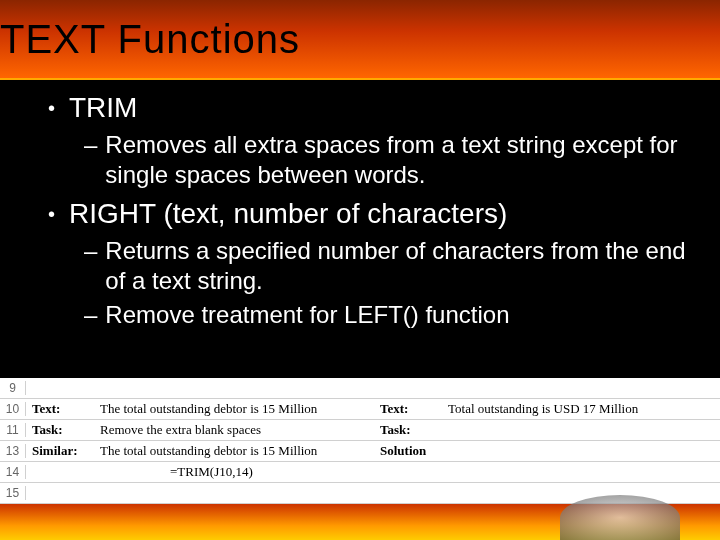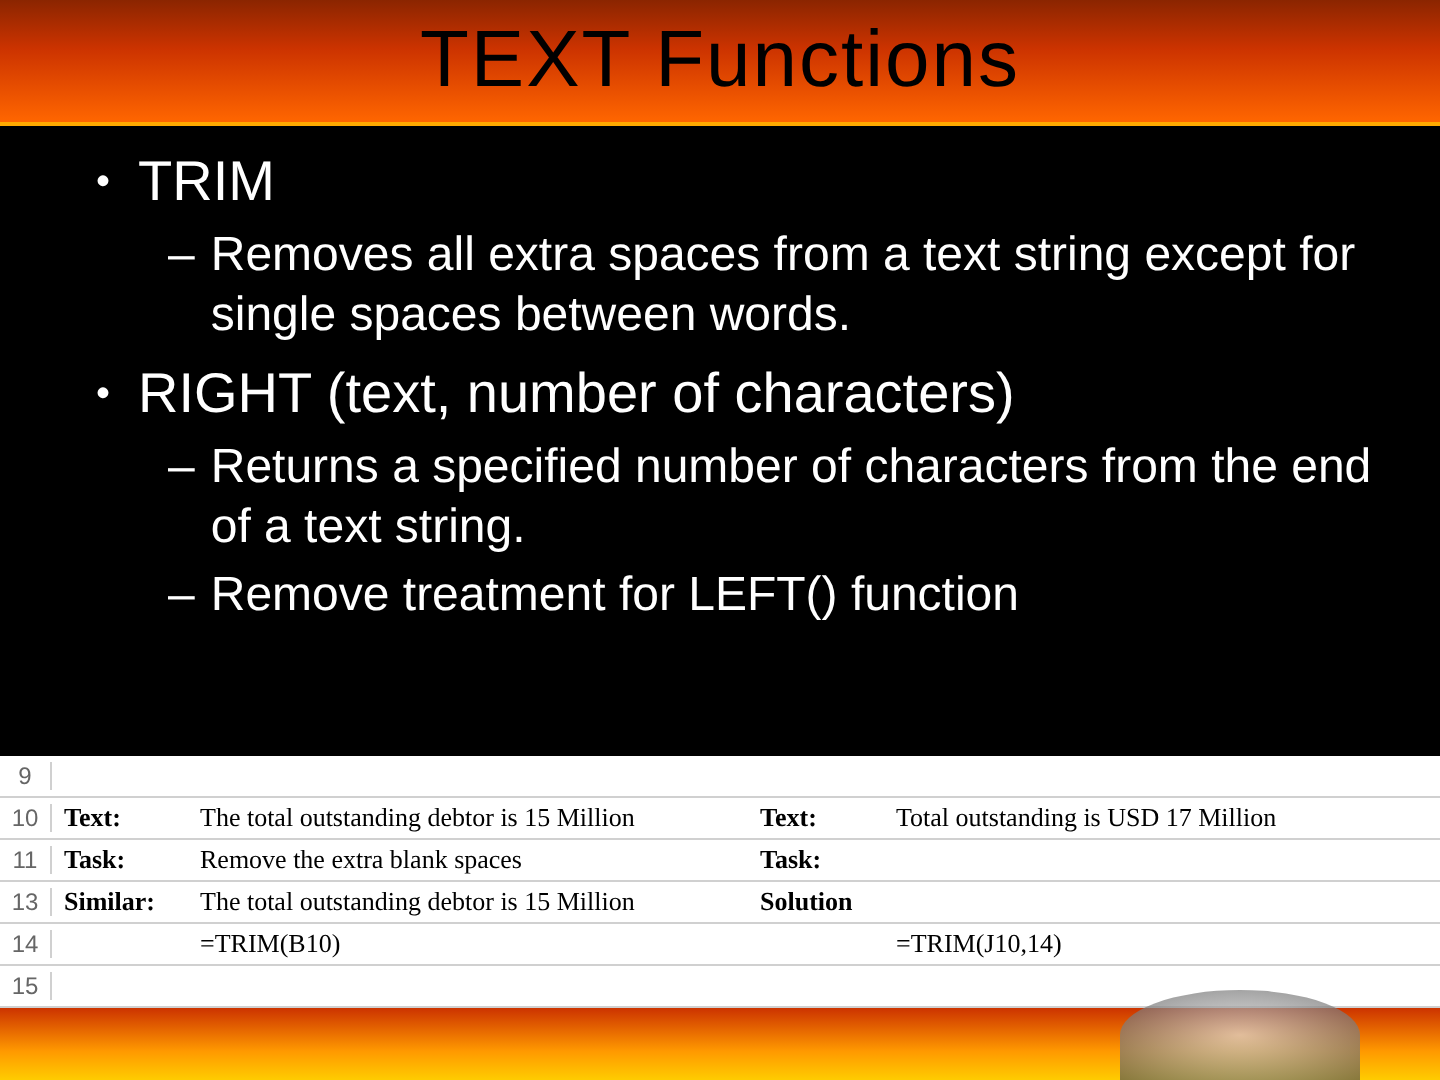--- a/index.html
+++ b/index.html
@@ -1,17 +1,17 @@
 <!DOCTYPE html>
 <html><head>
 <meta charset="utf-8">
 <style>
 *{margin:0;padding:0;box-sizing:border-box}
 body{width:720px;height:540px;background:#000;font-family:Arial,sans-serif;overflow:hidden;position:relative}
-.header{height:63px;background:linear-gradient(to bottom,#8b2500 0%,#cc3300 40%,#ff6600 100%);display:flex;align-items:center;justify-content:center;border-bottom:2px solid #ffaa00}
+.header{height:80px;background:linear-gradient(to bottom,#8b2500 0%,#cc3300 40%,#ff6600 100%);display:flex;align-items:center;border-bottom:2px solid #ffaa00}
 .title{font-size:40px;color:#000;font-weight:normal;letter-spacing:1px}
 .content{padding:12px 30px 0 48px;color:#fff}
 .bullet-1{font-size:28px;color:#fff;margin-bottom:6px;display:flex;align-items:flex-start}
 .bullet-1 .dot{margin-right:14px;font-size:20px;line-height:32px}
 .sub-bullet{font-size:24px;color:#fff;margin-left:36px;display:flex;align-items:flex-start;line-height:1.25;margin-bottom:4px}
 .sub-bullet .dash{margin-right:8px}
 .table-section{position:absolute;left:0;right:0;top:378px;background:#fff;color:#000;font-family:Georgia,'Times New Roman',serif;font-size:13px}
 .row{display:flex;border-bottom:1px solid #d0d0d0;height:21px;align-items:center}
 .rownum{width:26px;text-align:center;color:#666;border-right:1px solid #d0d0d0;font-family:Arial,sans-serif;font-size:12px;flex-shrink:0}
 .cell-a{width:70px;padding-left:6px;flex-shrink:0}
@@ -75,21 +75,20 @@
   </div>
   <div class="row">
     <div class="rownum">13</div>
     <div class="cell-a bold">Similar:</div>
     <div class="cell-b">The total outstanding debtor is 15 Million</div>
     <div class="cell-c bold">Solution</div>
   </div>
   <div class="row">
     <div class="rownum">14</div>
     <div class="cell-a"></div>
-    <div class="cell-b">=TRIM(B10)</div>
     <div class="cell-c"></div>
     <div class="cell-d">=TRIM(J10,14)</div>
   </div>
   <div class="row">
     <div class="rownum">15</div>
     <div class="cell-a"></div>
       <div class="cell-b"></div>
       <div class="cell-c"></div>
       <div class="cell-d"></div>
   </div>

